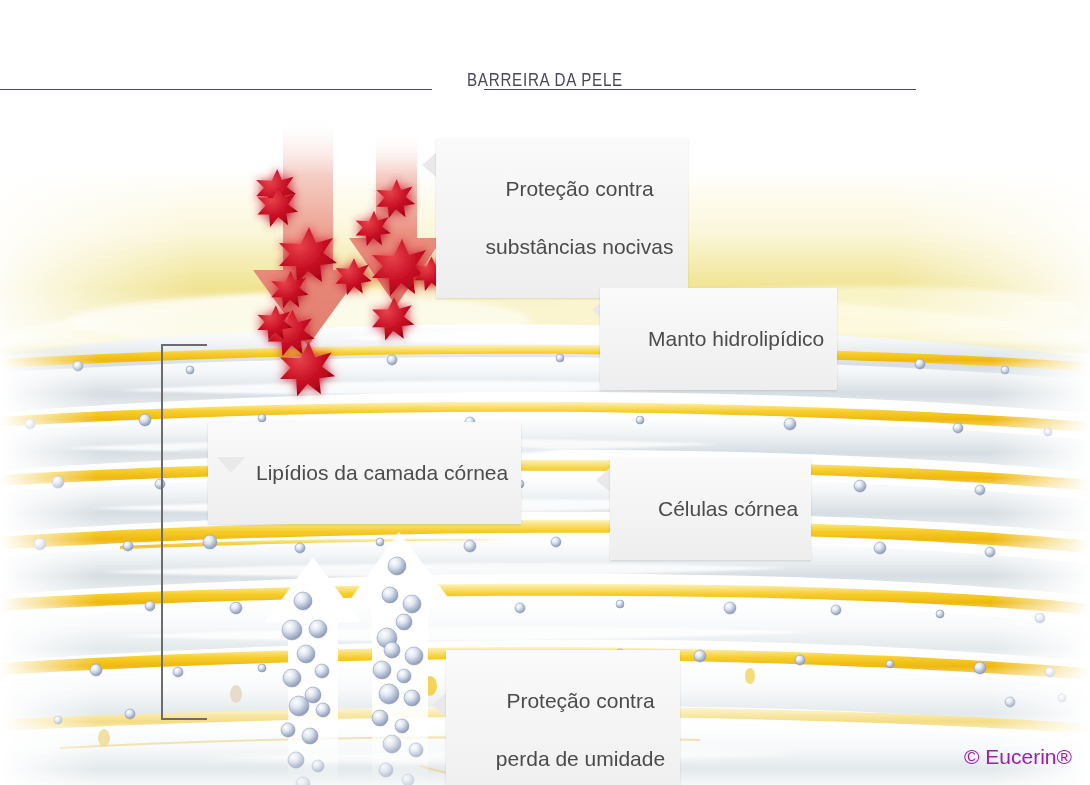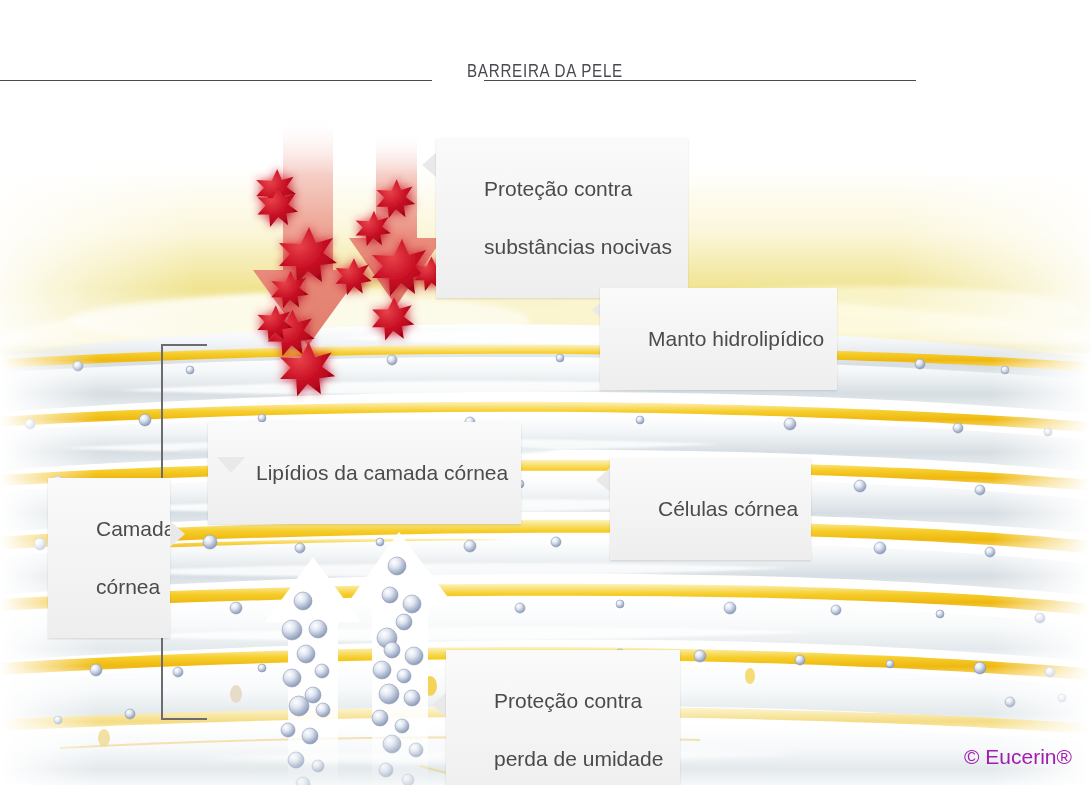--- a/index.html
+++ b/index.html
@@ -1,38 +1,38 @@
 <!DOCTYPE html>
 <html><head>
 <meta charset="utf-8">
 <style>
   html,body{margin:0;padding:0;background:#fff;}
   body{width:1090px;height:785px;overflow:hidden;
        font-family:"Liberation Sans","DejaVu Sans",sans-serif;}
   #stage{position:relative;width:1090px;height:785px;background:#ffffff;overflow:hidden;}
 
   
-  .hdr{position:absolute;left:0;top:60px;width:916px;height:42px;}
+  .hdr{position:absolute;left:0;top:69px;width:916px;height:42px;}
   .hdr .rule{position:absolute;top:20px;height:1px;background:#4a4852;}
   .hdr .rule.l{left:0;width:432px;}
   .hdr .rule.r{right:0;width:432px;}
   .hdr .ttl{position:absolute;left:0;top:0;width:1090px;text-align:center;
             font-size:19px;letter-spacing:.9px;color:#4a4852;
             font-family:"Liberation Sans Narrow","Liberation Sans",sans-serif;
             transform:scaleX(.80);}
 
   
   #art{position:absolute;left:0;top:98px;width:1090px;height:687px;}
   #art svg{display:block;width:1090px;height:687px;}
 
   
   .lab{position:absolute;background:#f4f4f4;color:#4b4b4b;
        font-size:21px;line-height:29px;padding:7px 13px 8px 13px;
        box-shadow:0 1px 2px rgba(0,0,0,.13);white-space:pre;}
-  .lab.shade{background:linear-gradient(180deg,#fafafa 0%,#eeeeee 100%);}
+  .lab.shade{background:linear-gradient(180deg,#fafafa 0%,#eeeeee 100%);text-align:center;}
   .tab{position:absolute;width:0;height:0;}
   
   .tab.left{border-top:13px solid transparent;border-bottom:13px solid transparent;
             border-right:15px solid #e9e9e9;}
   
   .tab.right{border-top:13px solid transparent;border-bottom:13px solid transparent;
              border-left:15px solid #e9e9e9;}
   
   .tab.down{border-left:14px solid transparent;border-right:14px solid transparent;
             border-top:16px solid #e9e9e9;}
@@ -399,27 +399,20 @@
     <div class="tab down" data-name="callout-lipids-arrow" style="left:9px;top:43px;"></div>
   </div>
 
   <div data-name="callout-corneocytes" style="position:absolute;left:596px;top:458px;">
     <div class="tab left" data-name="callout-corneocytes-arrow" style="left:0;top:9px;"></div>
     <div class="lab shade" data-name="callout-corneocytes-box" style="position:absolute;left:14px;top:0;">
       <span data-name="callout-corneocytes-text">Células córnea</span>
     </div>
   </div>
 
-  <div data-name="callout-stratum-corneum" style="position:absolute;left:48px;top:478px;">
-    <div class="lab shade" data-name="callout-stratum-corneum-box" style="position:relative;width:96px;">
-      <span data-name="callout-stratum-corneum-line1">Camada</span><br>
-      <span data-name="callout-stratum-corneum-line2">córnea</span>
-    </div>
-    <div class="tab right" data-name="callout-stratum-corneum-arrow" style="left:122px;top:43px;"></div>
-  </div>
 
   <div data-name="callout-moisture-loss" style="position:absolute;left:432px;top:650px;">
     <div class="tab left" data-name="callout-moisture-loss-arrow" style="left:0;top:42px;"></div>
     <div class="lab shade" data-name="callout-moisture-loss-box" style="position:absolute;left:14px;top:0;width:208px;">
       <span data-name="callout-moisture-loss-line1">Proteção contra</span><br>
       <span data-name="callout-moisture-loss-line2">perda de umidade</span>
     </div>
   </div>
 
   <div class="copy" data-name="copyright-notice">© Eucerin®</div>

